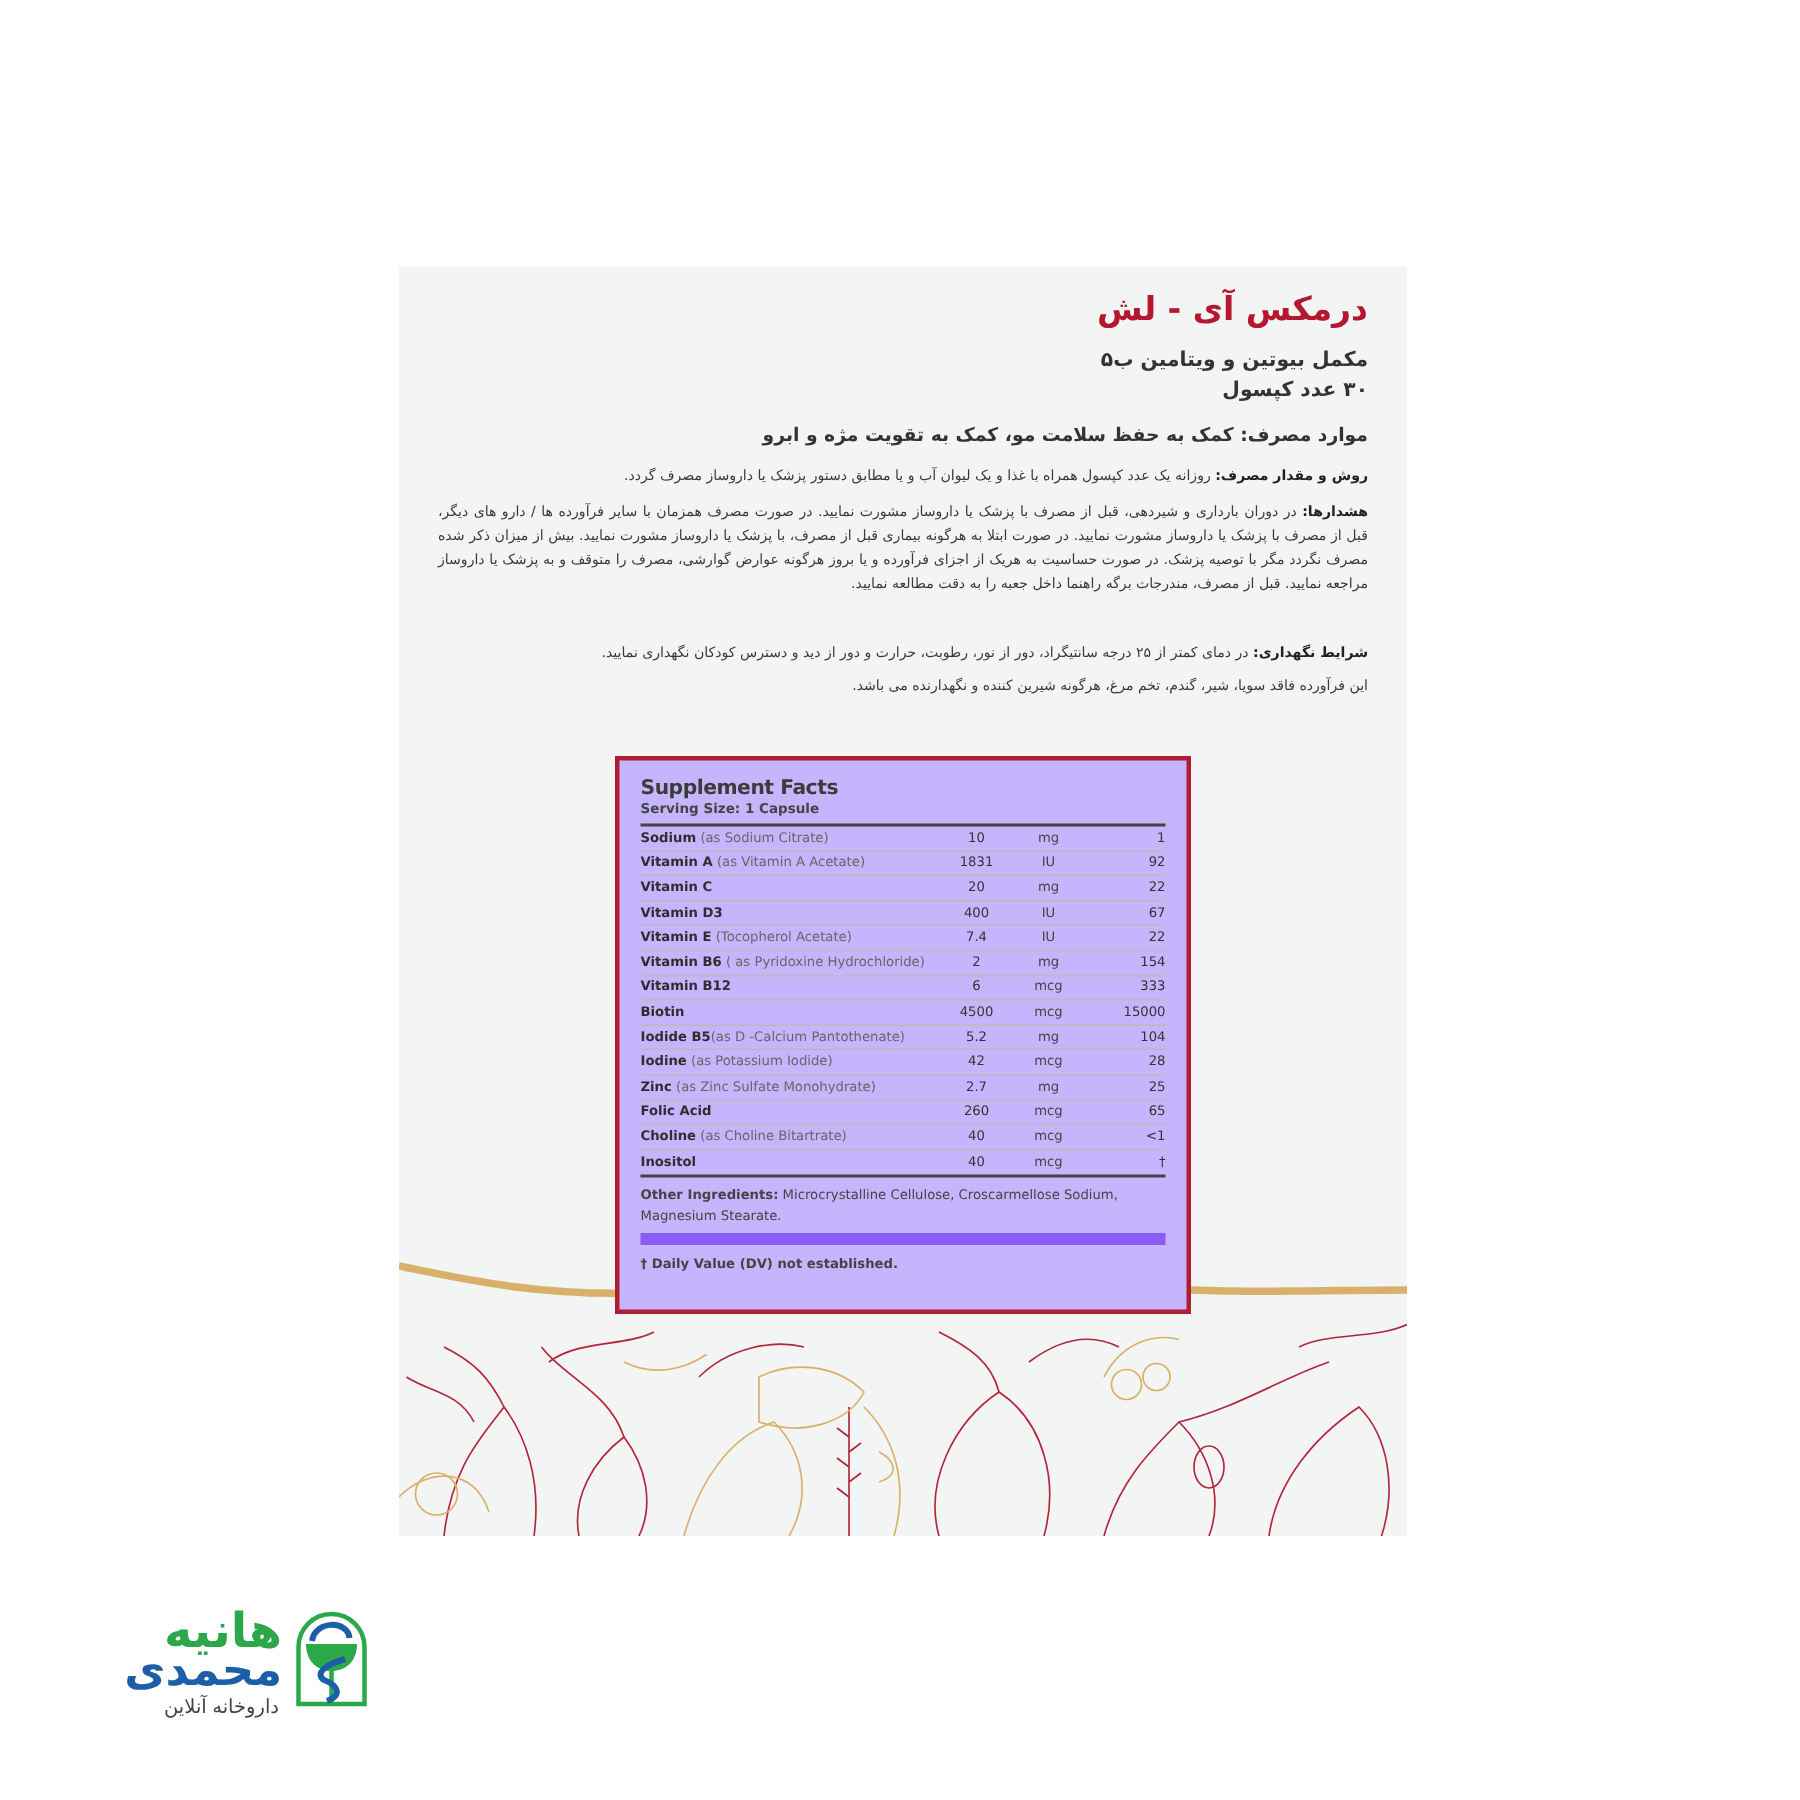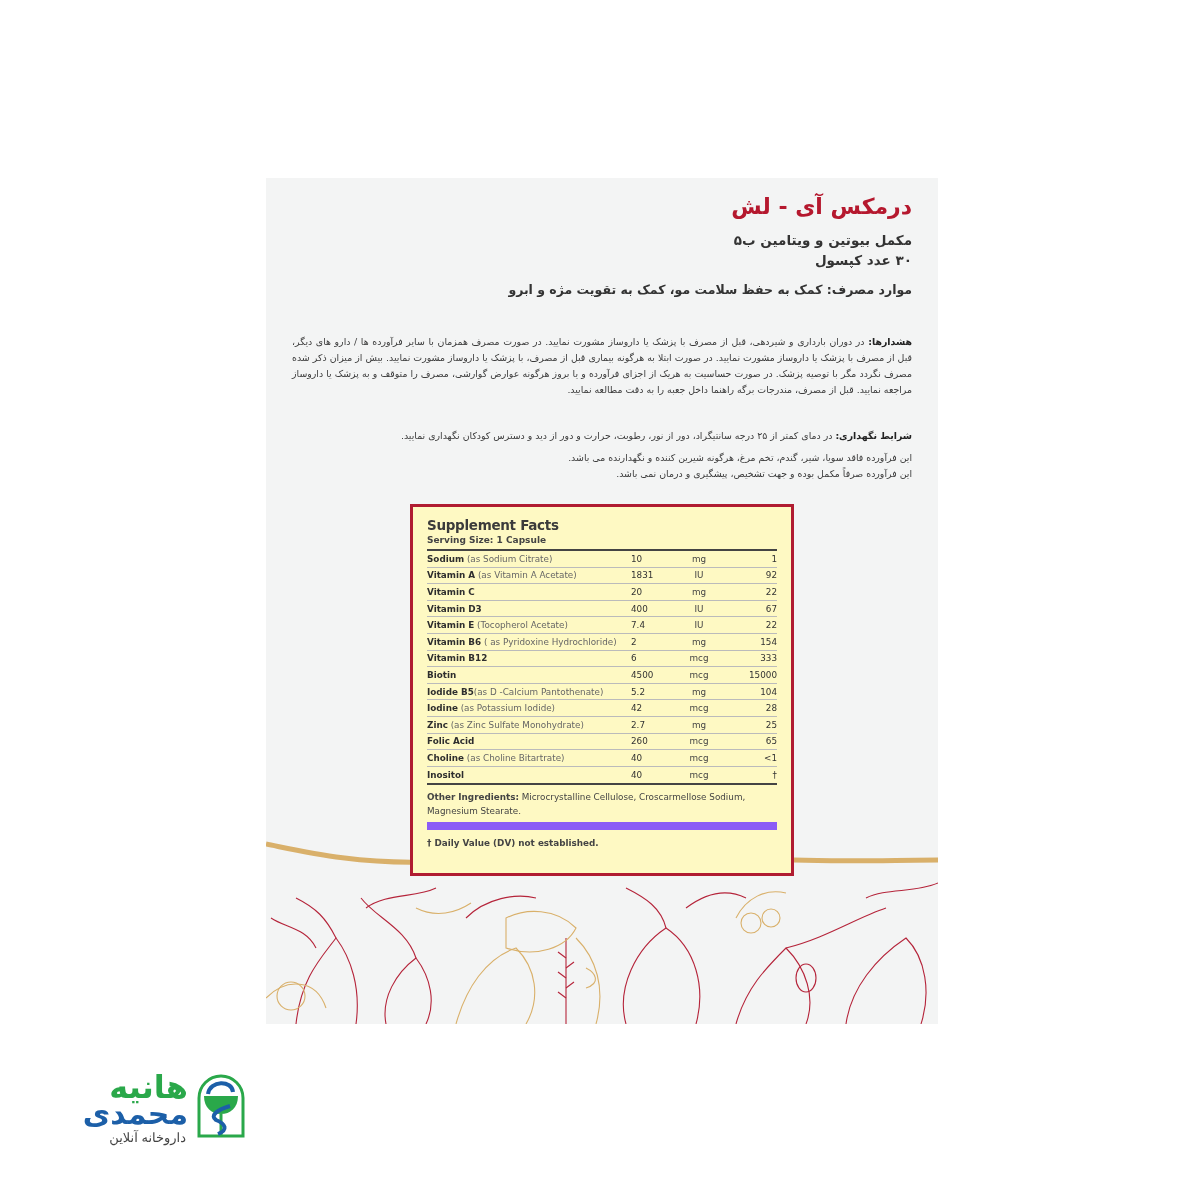--- a/index.html
+++ b/index.html
@@ -28,32 +28,32 @@
   .storage { top: 250px; }
   .allergy { top: 272px; text-align: right; }
   .notice { top: 288px; text-align: right; }
 
   .wave-left {
     position: absolute; left: 0; top: 660px; width: 672px; height: 40px;
   }
 
   .facts {
     position: absolute; left: 144px; top: 326px; width: 384px; height: 372px;
-    border: 3px solid #b01c31; background: #fef9c3; padding: 10px 14px 0 14px;
+    border: 3px solid #b01c31; background: #c4b5fd; padding: 10px 14px 0 14px;
     font-family: "DejaVu Sans", sans-serif; color: #333;
   }
   .sf-title { font-size: 13.5px; font-weight: bold; color: #3b3b3b; letter-spacing: -0.3px; }
   .sf-serving { font-size: 9px; font-weight: bold; color: #444; margin-top: 2px; padding-bottom: 4px; border-bottom: 2.5px solid #444; }
   .sf-head { display: flex; justify-content: space-between; font-size: 9px; font-weight: bold; color: #444; padding: 3px 0 4px; border-bottom: 2.5px solid #444; }
   .row { display: flex; align-items: center; font-size: 8.8px; border-bottom: 1px solid #bbb; height: 16.6px; }
   .row:last-child { border-bottom: none; }
   .row .name { flex: 1; color: #333; white-space: nowrap; overflow: hidden; }
   .row .name b { font-weight: bold; color: #2e2e2e; }
   .row .name span { color: #666; }
-  .row .amt { width: 40px; text-align: left; color: #333; }
+  .row .amt { width: 40px; text-align: center; color: #333; }
   .row .unit { width: 56px; text-align: center; color: #444; }
   .row .dv { width: 50px; text-align: right; color: #333; }
   .rows { border-bottom: 2.5px solid #444; }
   .other { font-size: 8.8px; font-weight: bold; color: #444; line-height: 14px; padding: 5px 0 4px; border-bottom: 8px solid #8b5cf6; }
   .other span { font-weight: normal; }
   .footnote { font-size: 8.8px; font-weight: bold; color: #444; padding-top: 8px; }
 
   .floral { position: absolute; left: 0; top: 700px; width: 672px; height: 146px; }
 
   .logo { position: absolute; left: 56px; top: 1072px; width: 190px; height: 72px; }
@@ -73,24 +73,24 @@
 </style>
 </head>
 <body>
 
 <div class="box">
   <div class="fa title">درمکس آی - لش</div>
   <div class="fa sub1">مکمل بیوتین و ویتامین ب۵</div>
   <div class="fa sub2">۳۰ عدد کپسول</div>
   <div class="fa uses"><span>موارد مصرف:</span> <span>کمک به حفظ سلامت مو، کمک به تقویت مژه و ابرو</span></div>
 
+  <div class="fa para dosage"><b>روش و مقدار مصرف:</b><span> روزانه یک عدد کپسول همراه با غذا و یک لیوان آب و یا مطابق دستور پزشک یا داروساز مصرف گردد.</span></div>
   <div class="fa para warnings"><b>هشدارها:</b><span> در دوران بارداری و شیردهی، قبل از مصرف با پزشک یا داروساز مشورت نمایید. در صورت مصرف همزمان با سایر فرآورده ها / دارو های دیگر، قبل از مصرف با پزشک یا داروساز مشورت نمایید. در صورت ابتلا به هرگونه بیماری قبل از مصرف، با پزشک یا داروساز مشورت نمایید. بیش از میزان ذکر شده مصرف نگردد مگر با توصیه پزشک. در صورت حساسیت به هریک از اجزای فرآورده و یا بروز هرگونه عوارض گوارشی، مصرف را متوقف و به پزشک یا داروساز مراجعه نمایید. قبل از مصرف، مندرجات برگه راهنما داخل جعبه را به دقت مطالعه نمایید.</span></div>
   <div class="fa para storage"><b>شرایط نگهداری:</b><span> در دمای کمتر از ۲۵ درجه سانتیگراد، دور از نور، رطوبت، حرارت و دور از دید و دسترس کودکان نگهداری نمایید.</span></div>
   <div class="fa para allergy">این فرآورده فاقد سویا، شیر، گندم، تخم مرغ، هرگونه شیرین کننده و نگهدارنده می باشد.</div>
-  <div class="fa para notice">این فرآورده صرفاً مکمل بوده و جهت تشخیص، پیشگیری و درمان نمی باشد.</div>
 
   <svg class="wave-left" viewBox="0 0 672 40" preserveAspectRatio="none">
     <path d="M0 6 C 40 14, 90 26, 160 24" stroke="#d9b06a" stroke-width="5" fill="none"></path>
     <path d="M528 22 C 580 24, 630 22, 672 22" stroke="#d9b06a" stroke-width="5" fill="none"></path>
   </svg>
 
   <div class="facts">
     <div class="sf-title">Supplement Facts</div>
     <div class="sf-serving">Serving Size: 1 Capsule</div>
     <div class="rows">

